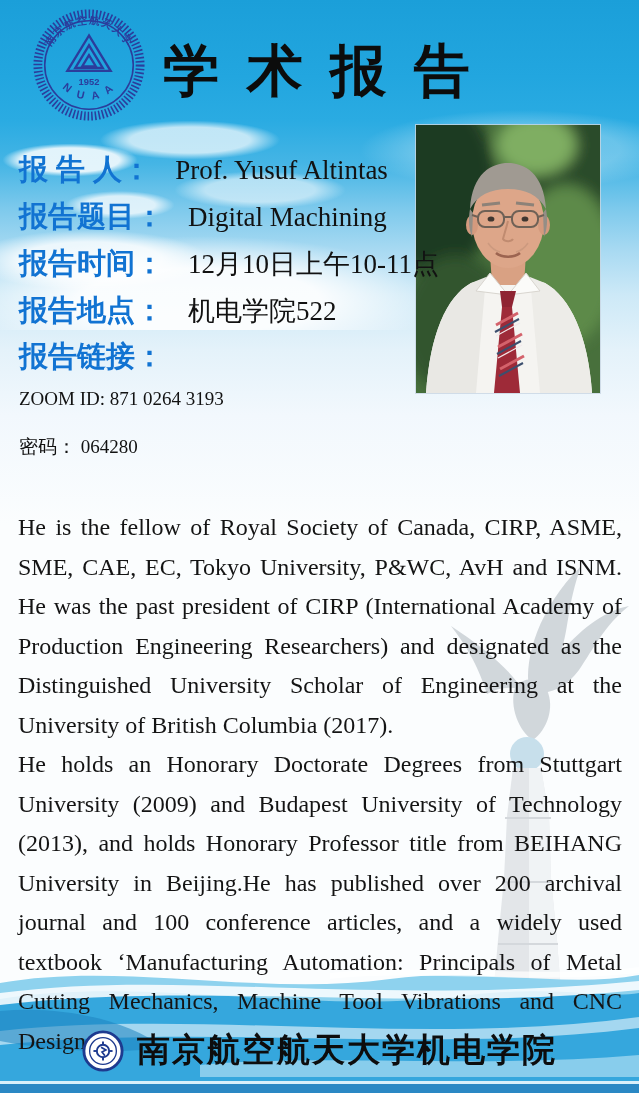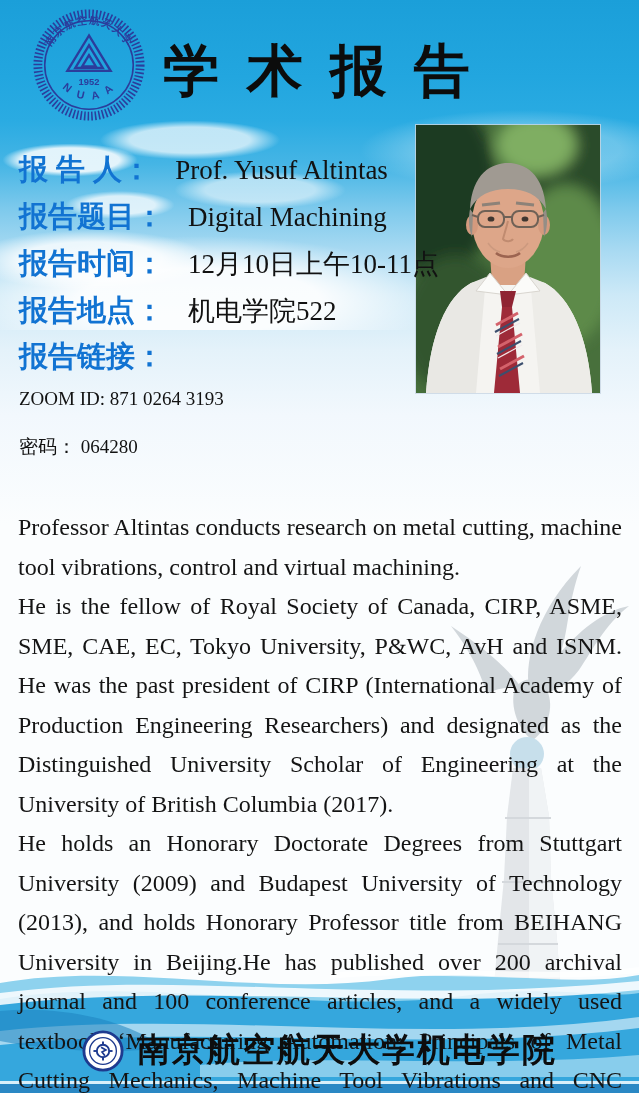--- a/index.html
+++ b/index.html
@@ -189,21 +189,20 @@
     <path d="M84 220 L112 220 L120 268 L122 330 L128 392 L133 458 L63 458 L69 392 L75 330 L78 268 Z" fill="#ccd1d6"></path>
     <path d="M100 220 L112 220 L120 268 L122 330 L128 392 L133 458 L100 458 Z" fill="#e7eaed"></path>
     <g stroke="#aeb5bb" stroke-width="2" fill="none">
       <path d="M76 270 L122 270"></path>
         <path d="M73 334 L124 334"></path>
         <path d="M69 396 L129 396"></path>
     </g>
   </svg>
 
   <div class="bio">
-    <p>Professor Altintas conducts research on metal cutting, machine tool vibrations, control and virtual machining.</p>
     <p>He is the fellow of Royal Society of Canada, CIRP, ASME, SME, CAE, EC, Tokyo University, P&amp;WC, AvH and ISNM. He was the past president of CIRP (International Academy of Production Engineering Researchers) and designated as the Distinguished University Scholar of Engineering at the University of British Columbia (2017).</p>
     <p>He holds an Honorary Doctorate Degrees from Stuttgart University (2009) and Budapest University of Technology (2013), and holds Honorary Professor title from BEIHANG University in Beijing.He has published over 200 archival journal and 100 conference articles, and a widely used textbook ‘Manufacturing Automation: Principals of Metal Cutting Mechanics, Machine Tool Vibrations and CNC Design.’</p>
   </div>
 
   <svg class="waves" viewBox="0 0 639 140" preserveAspectRatio="none">
     <path d="M0 30 C120 8 260 44 390 26 C480 14 565 36 639 22 L639 140 L0 140 Z" fill="#8ed2ee"></path>
     <path d="M0 46 C150 22 310 64 470 42 C560 32 605 46 639 40 L639 140 L0 140 Z" fill="#35a7dd"></path>
     <path d="M0 40 C180 16 360 54 639 28 L639 37 C420 60 200 28 0 52 Z" fill="#ffffff" opacity="0.85"></path>
     <path d="M0 78 C200 56 420 94 639 64 L639 75 C430 102 210 70 0 92 Z" fill="#ffffff" opacity="0.55"></path>
     <path d="M0 58 C60 52 125 66 165 95 C105 102 40 96 0 88 Z" fill="#1d84c0" opacity="0.55"></path>

